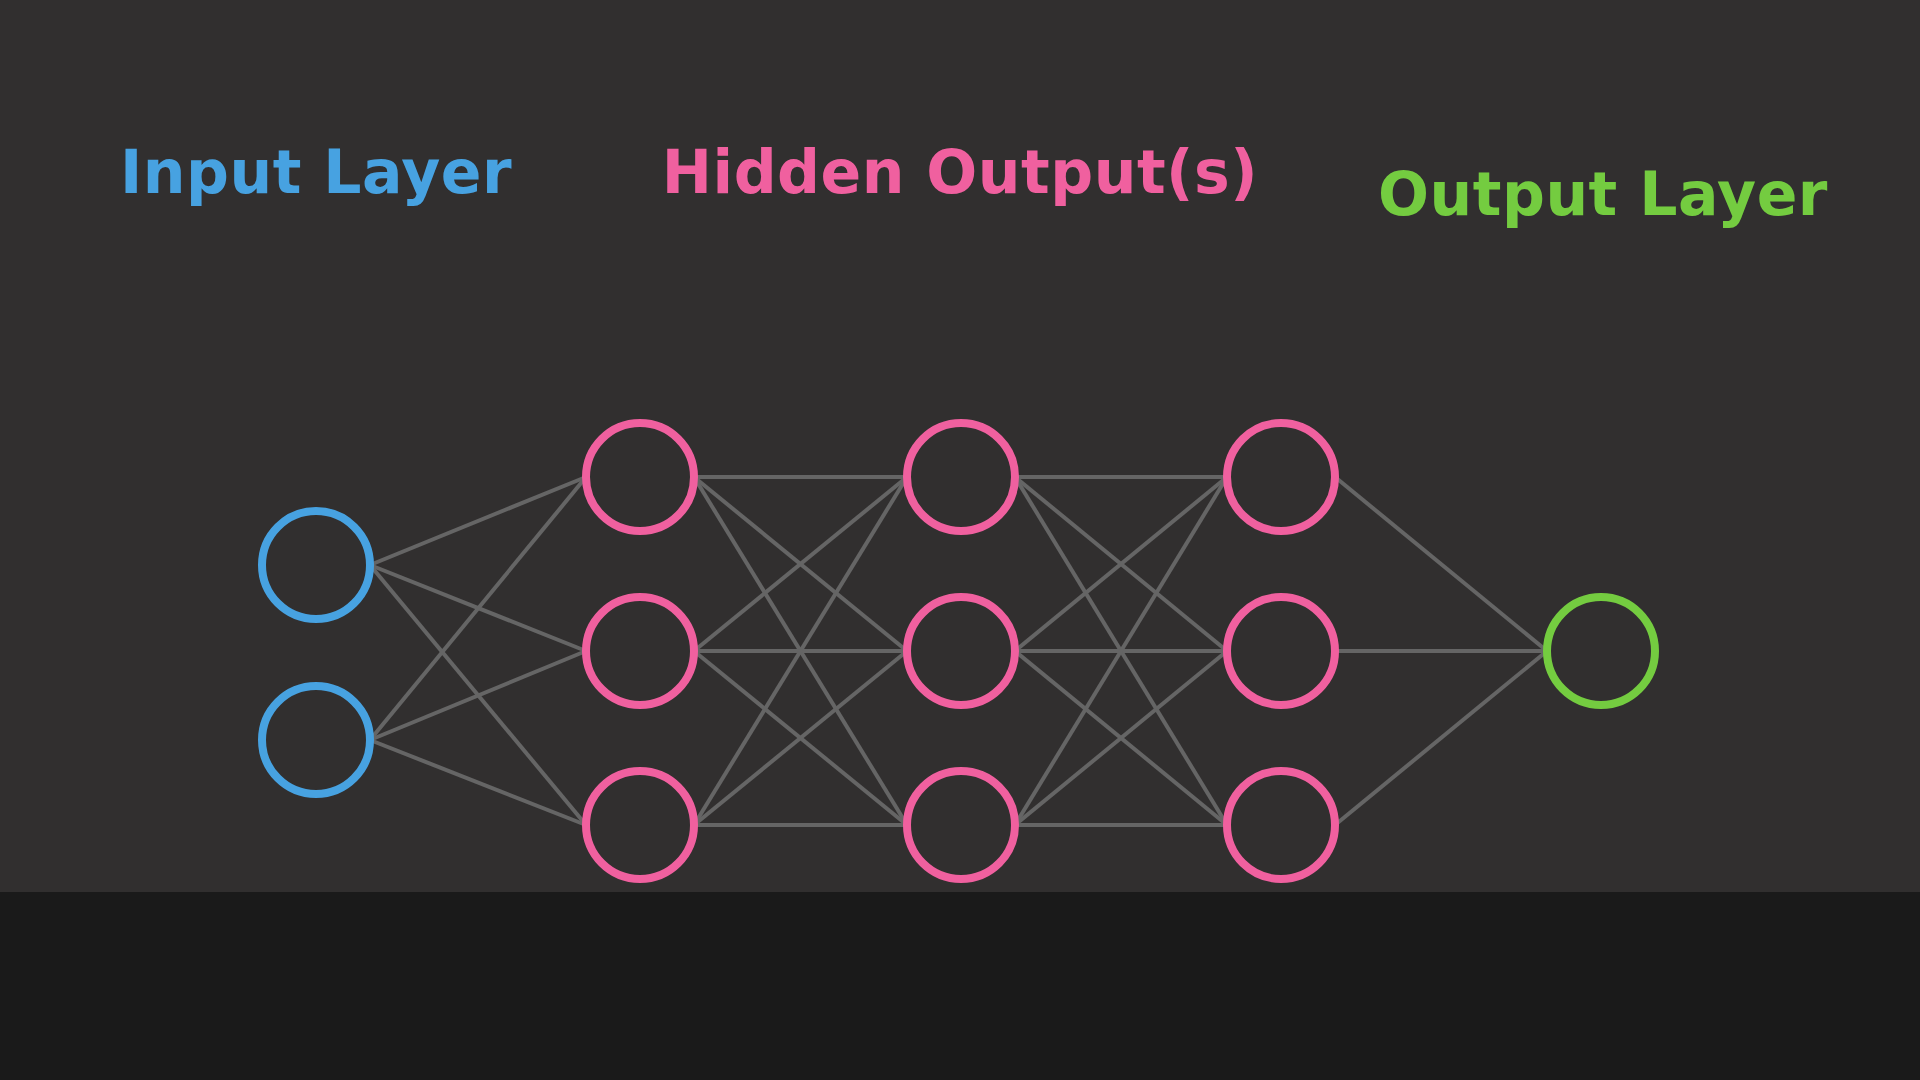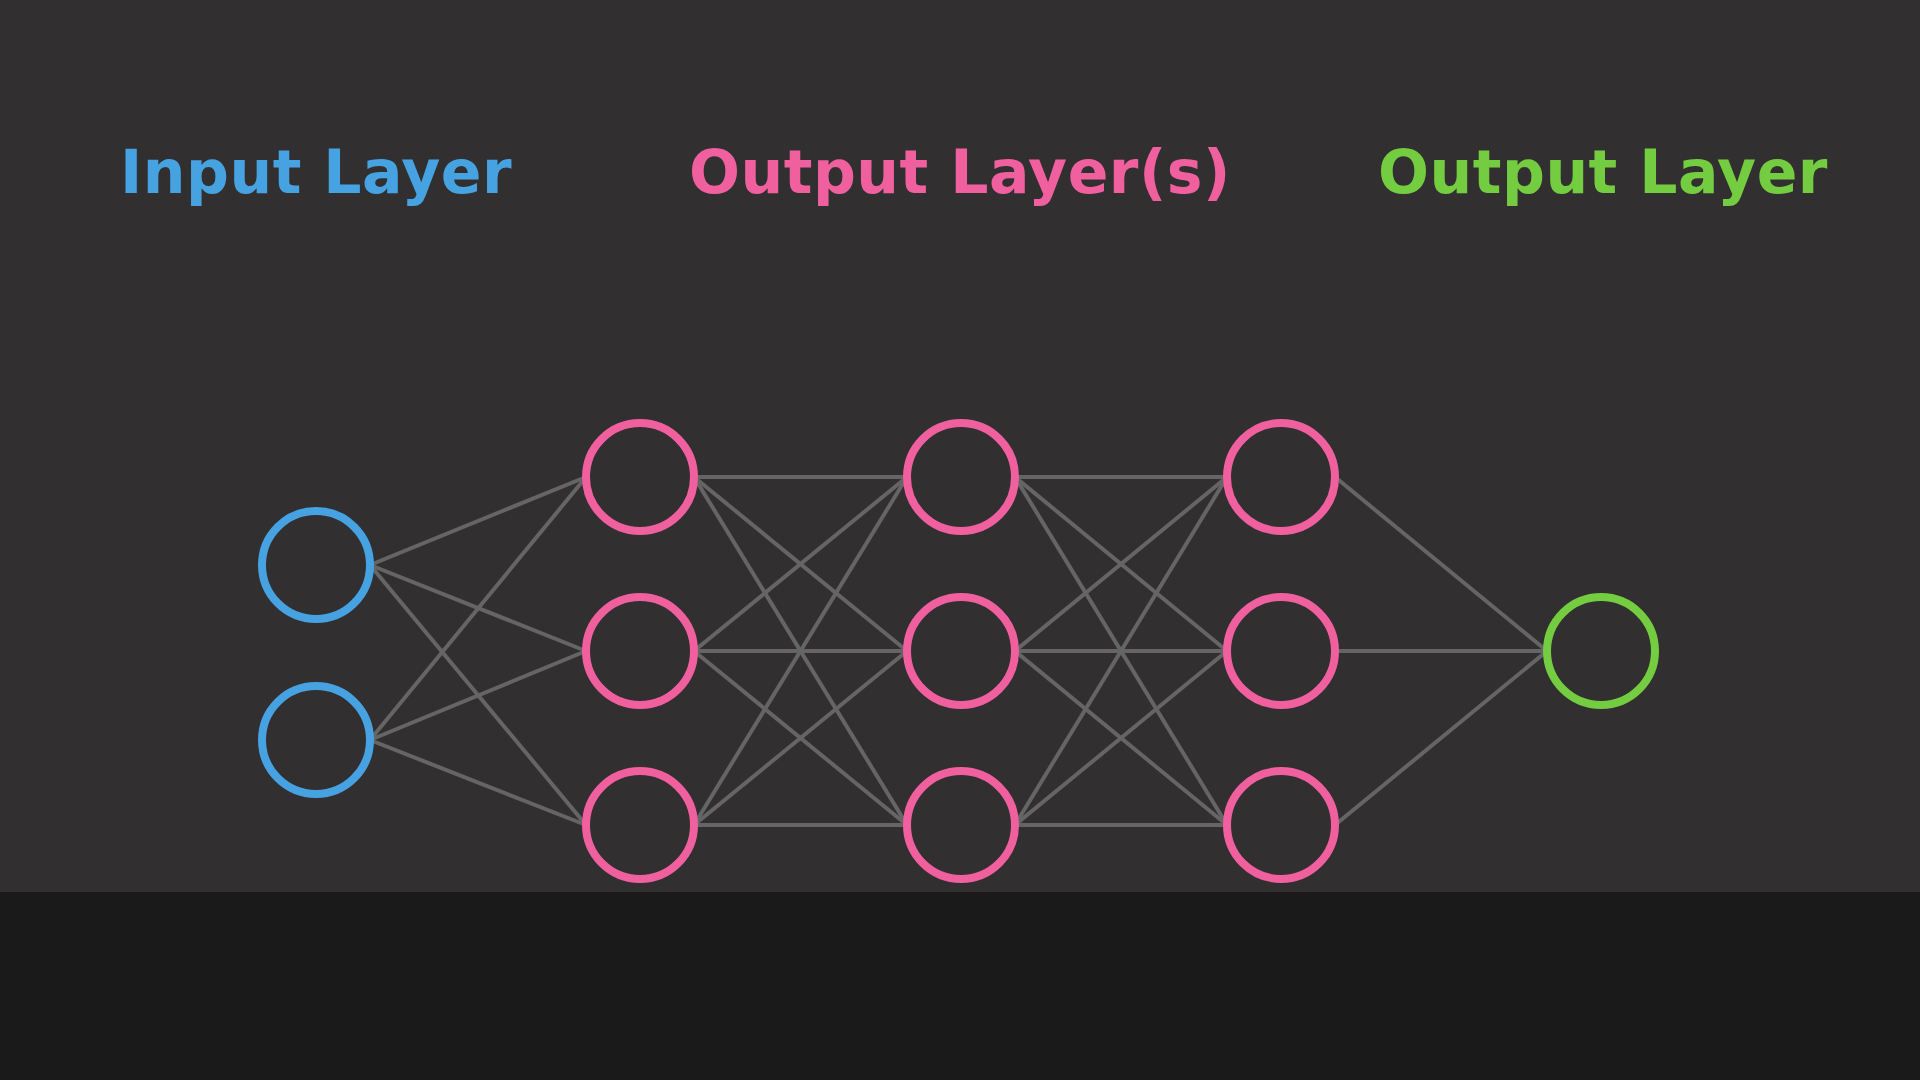--- a/index.html
+++ b/index.html
@@ -31,23 +31,23 @@
   #network-svg { left: 0; top: 0; }
   #logo-svg { left: 1766px; top: 916px; }
 </style>
 </head>
 <body>
 
 <div class="stage" style="background: rgb(49, 47, 47);">
 
   <div class="layer-label" id="label-input" style="left: 316px; color: rgb(71, 162, 225);">Input Layer</div>
 
-  <div class="layer-label" id="label-hidden" style="left: 960px; color: rgb(240, 96, 159);">Output Layer(s)</div>
+  <div class="layer-label" id="label-hidden" style="left: 960px; color: rgb(240, 96, 159);">Hidden Output(s)</div>
 
-  <div class="layer-label" id="label-output" style="left: 1603px; color: rgb(116, 204, 64);">Output Layer</div>
+  <div class="layer-label" id="label-output" style="left: 1603px; color: rgb(116, 204, 64); margin-top: 22px;">Output Layer</div>
 
   <svg id="network-svg" width="1920" height="1080">
     <g id="edges-group">
         <line x1="370" y1="565" x2="586" y2="477" stroke="#656565" stroke-width="4"></line>
         <line x1="370" y1="565" x2="586" y2="651" stroke="#656565" stroke-width="4"></line>
         <line x1="370" y1="565" x2="586" y2="825" stroke="#656565" stroke-width="4"></line>
         <line x1="370" y1="740" x2="586" y2="477" stroke="#656565" stroke-width="4"></line>
         <line x1="370" y1="740" x2="586" y2="651" stroke="#656565" stroke-width="4"></line>
         <line x1="370" y1="740" x2="586" y2="825" stroke="#656565" stroke-width="4"></line>
         <line x1="694" y1="477" x2="907" y2="477" stroke="#656565" stroke-width="4"></line>

